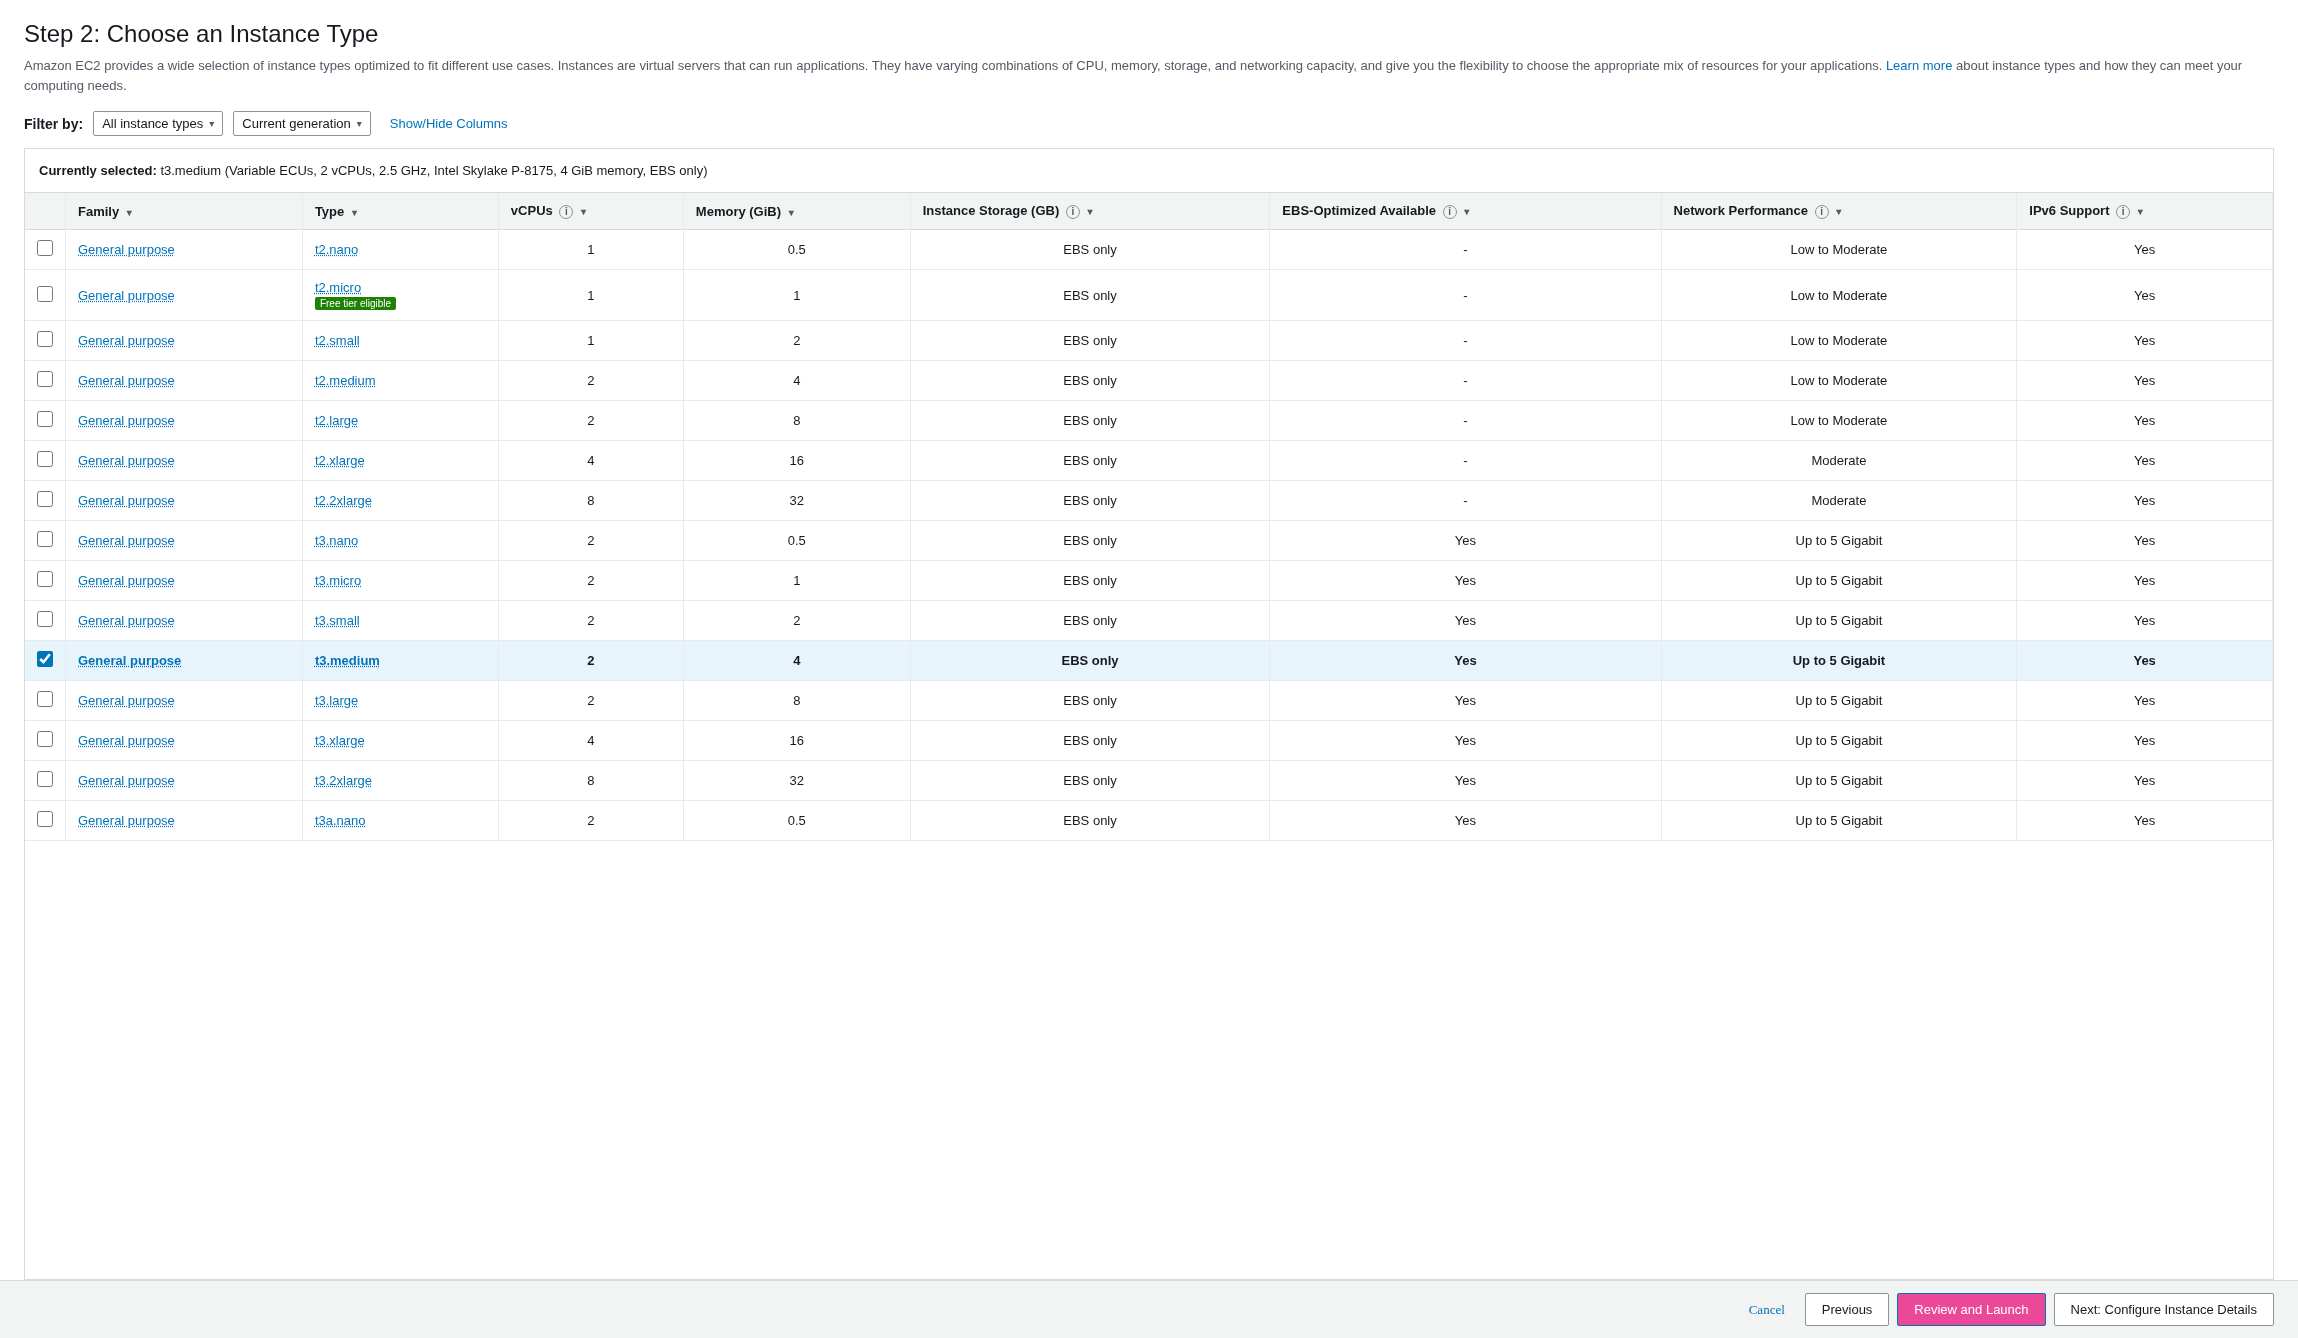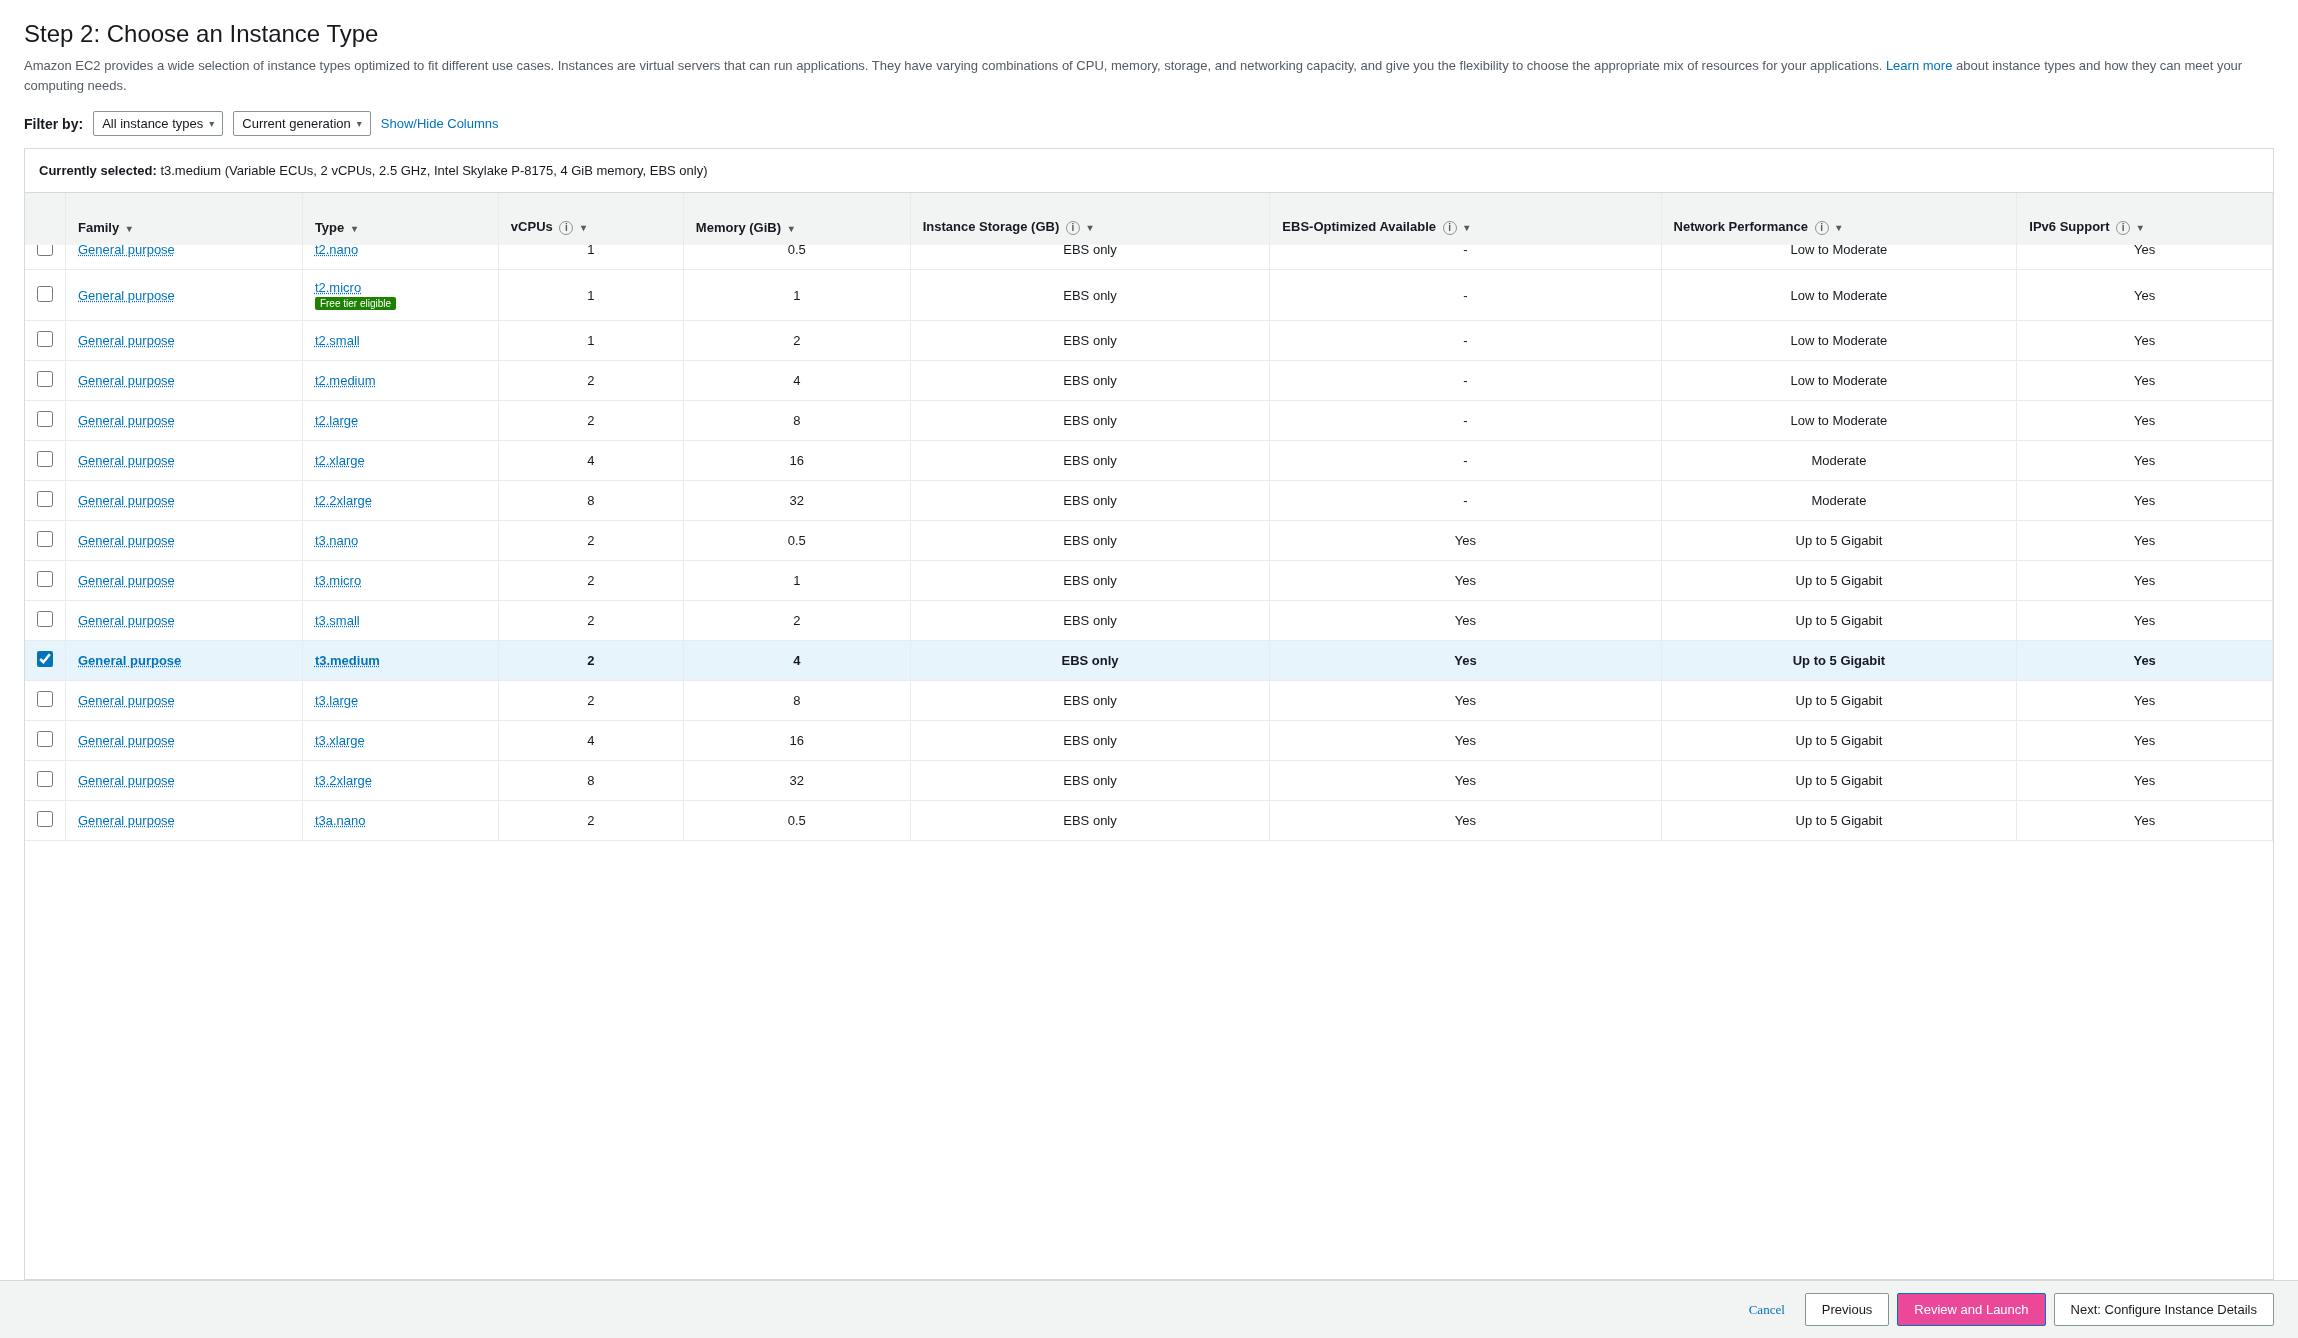--- a/index.html
+++ b/index.html
@@ -67,20 +67,21 @@
       color: #545b64;
       font-size: 10px;
     }
     .show-hide-link {
       color: #0073bb;
       font-size: 13px;
       cursor: pointer;
       text-decoration: none;
       background: none;
       border: none;
+      margin-left: 9px;
     }
     .selected-banner {
       border: 1px solid #d5dbdb;
       background: #fff;
       padding: 14px 14px;
       margin-bottom: 0;
       font-size: 13px;
       color: #16191f;
     }
     .selected-banner strong {
@@ -102,21 +103,21 @@
       border-bottom: 1px solid #d5dbdb;
     }
     thead th {
       padding: 10px 12px;
       text-align: left;
       font-weight: 600;
       color: #16191f;
       white-space: nowrap;
       border-right: 1px solid #e8eaed;
       position: sticky;
-      top: 16px;
+      top: 0;
       background: #f2f3f3;
       z-index: 1;
     }
     thead th:first-child {
       width: 36px;
       text-align: center;
     }
     thead th .sort-icon {
       display: inline-block;
       margin-left: 4px;

